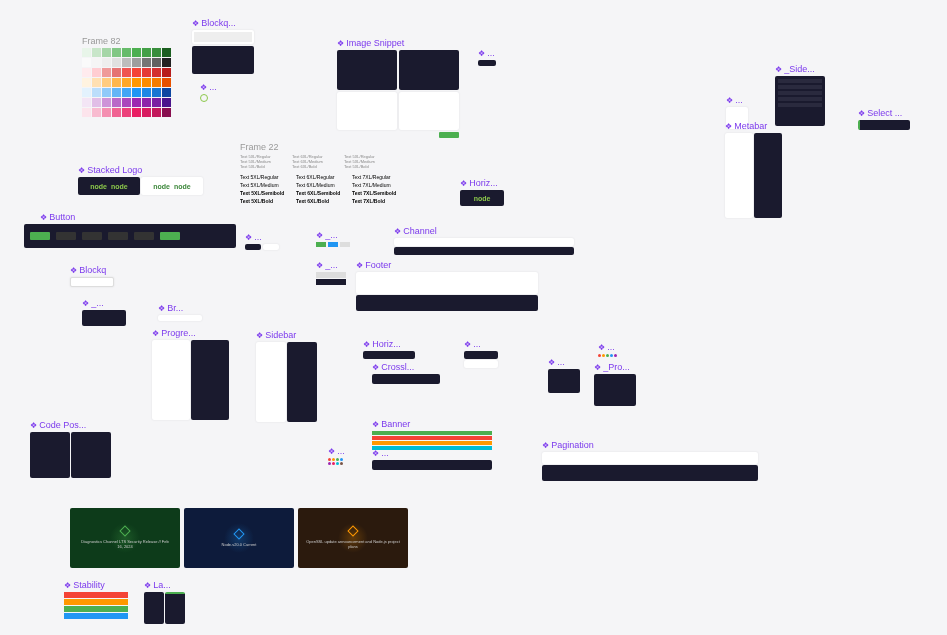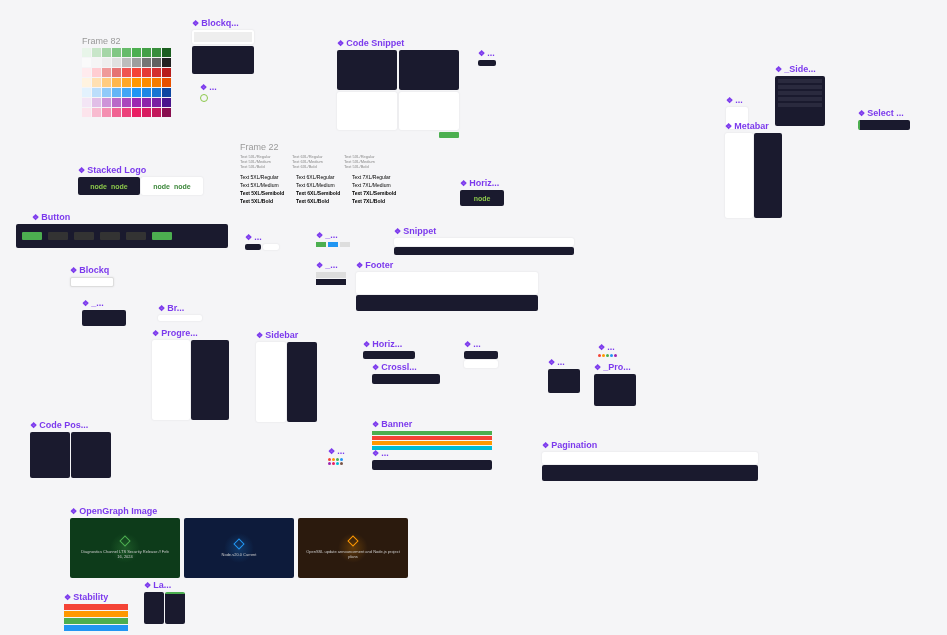--- a/index.html
+++ b/index.html
@@ -1,18 +1,18 @@
 <!DOCTYPE html>
 <html><head>
 <meta charset="utf-8">
 <style>
 *{margin:0;padding:0;box-sizing:border-box;font-family:-apple-system,BlinkMacSystemFont,sans-serif}
 body{background:#f5f5f7;width:947px;height:635px;position:relative;overflow:hidden}
 .comp{position:absolute}
-.lbl{color:#7c3aed;font-size:9px;font-weight:700;display:flex;align-items:center;gap:2px;margin-bottom:2px}
+.lbl{color:#7c3aed;font-size:9px;font-weight:400;display:flex;align-items:center;gap:2px;margin-bottom:2px}
 .lbl::before{content:"❖";font-size:8px}
 .frame-lbl{color:#999;font-size:9px;margin-bottom:2px}
 .palette{display:grid;grid-template-columns:repeat(9,9px);gap:1px}
 .sw{width:9px;height:9px}
 .dark-card{background:#1a1a2e;border-radius:2px}
 .white-card{background:#fff;border-radius:2px;box-shadow:0 0 2px rgba(0,0,0,0.1)}
 .txt-micro{font-size:3px;line-height:1.2;color:#888}
 .bar-green{background:#4caf50;height:4px;width:100%}
 .bar-red{background:#f44336;height:4px;width:100%}
 .bar-blue{background:#2196f3;height:4px;width:100%}
@@ -102,21 +102,21 @@
     </div>
   <div class="dark-card" style="width:62px;height:28px;margin-top:2px"></div>
 </div>
 
 <div class="comp" style="left:200px;top:82px">
   <div class="lbl">...</div>
   <div style="width:8px;height:8px;border:1px solid #8cc84b;border-radius:50%;margin-top:2px"></div>
 </div>
 
 <div class="comp" style="left:337px;top:38px">
-  <div class="lbl">Code Snippet</div>
+  <div class="lbl">Image Snippet</div>
   <div style="display:flex;gap:2px">
     <div class="dark-card" style="width:60px;height:40px"></div>
     <div class="dark-card" style="width:60px;height:40px"></div>
   </div>
   <div style="display:flex;gap:2px;margin-top:2px">
     <div class="white-card" style="width:60px;height:38px"></div>
     <div class="white-card" style="width:60px;height:38px"></div>
   </div>
   <div style="display:flex;justify-content:flex-end;margin-top:2px">
       <div style="width:20px;height:6px;background:#4caf50;border-radius:1px"></div>
@@ -204,34 +204,34 @@
         <span class="node-logo">node</span>
         <span class="node-logo">node</span>
       </div>
     <div class="white-card" style="width:62px;height:18px;display:flex;align-items:center;justify-content:center;gap:4px">
         <span style="color:#3c873a;font-size:7px;font-weight:bold">node</span>
         <span style="color:#3c873a;font-size:7px;font-weight:bold">node</span>
       </div>
   </div>
 </div>
 
-<div class="comp" style="left:16px;top:212px">
+<div class="comp" style="left:24px;top:212px">
   <div class="lbl" style="margin-left:16px">Button</div>
   <div class="dark-card" style="width:212px;height:24px;display:flex;align-items:center;gap:6px;padding:0 6px">
     <div style="width:20px;height:8px;background:#4caf50;border-radius:1px"></div>
     <div style="width:20px;height:8px;background:#333;border-radius:1px"></div>
     <div style="width:20px;height:8px;background:#333;border-radius:1px"></div>
     <div style="width:20px;height:8px;background:#333;border-radius:1px"></div>
     <div style="width:20px;height:8px;background:#333;border-radius:1px"></div>
     <div style="width:20px;height:8px;background:#4caf50;border-radius:1px"></div>
   </div>
 </div>
 
 <div class="comp" style="left:394px;top:226px">
-  <div class="lbl">Snippet</div>
+  <div class="lbl">Channel</div>
   <div class="white-card" style="width:180px;height:8px;margin-top:2px"></div>
   <div class="dark-card" style="width:180px;height:8px;margin-top:1px"></div>
 </div>
 
 <div class="comp" style="left:245px;top:232px">
   <div class="lbl">...</div>
   <div style="display:flex;gap:2px;margin-top:2px">
       <div class="dark-card" style="width:16px;height:6px"></div>
       <div class="white-card" style="width:16px;height:6px"></div>
     </div>
@@ -363,41 +363,40 @@
   <div class="dark-card" style="width:120px;height:10px;margin-top:2px"></div>
 </div>
 
 <div class="comp" style="left:542px;top:440px">
   <div class="lbl">Pagination</div>
   <div class="white-card" style="width:216px;height:12px;margin-top:2px"></div>
   <div class="dark-card" style="width:216px;height:16px;margin-top:1px"></div>
 </div>
 
 <div class="comp" style="left:70px;top:506px">
-  <div class="lbl">OpenGraph Image</div>
   <div style="display:flex;gap:4px;margin-top:2px" id="og-cards">
       <div style="width: 110px; height: 60px; background: rgb(13, 59, 26); border-radius: 2px; display: flex; flex-direction: column; align-items: center; justify-content: center; position: relative; overflow: hidden;">
         <div style="width:30px;height:30px;border-radius:50%;background:radial-gradient(circle,#4caf5040,transparent 70%);position:absolute"></div>
         <div style="width:8px;height:8px;border:1px solid #4caf50;transform:rotate(45deg);margin-bottom:4px;z-index:1"></div>
         <div style="font-size:4px;color:#ccc;text-align:center;padding:0 8px;z-index:1">Diagnostics Channel LTS Security Release // Feb 16, 2024</div>
       </div>
       <div style="width: 110px; height: 60px; background: rgb(13, 27, 59); border-radius: 2px; display: flex; flex-direction: column; align-items: center; justify-content: center; position: relative; overflow: hidden;">
         <div style="width:30px;height:30px;border-radius:50%;background:radial-gradient(circle,#2196f340,transparent 70%);position:absolute"></div>
         <div style="width:8px;height:8px;border:1px solid #2196f3;transform:rotate(45deg);margin-bottom:4px;z-index:1"></div>
         <div style="font-size:4px;color:#ccc;text-align:center;padding:0 8px;z-index:1">Node.v20.0 Current</div>
       </div>
       <div style="width: 110px; height: 60px; background: rgb(43, 26, 13); border-radius: 2px; display: flex; flex-direction: column; align-items: center; justify-content: center; position: relative; overflow: hidden;">
         <div style="width:30px;height:30px;border-radius:50%;background:radial-gradient(circle,#ff980040,transparent 70%);position:absolute"></div>
         <div style="width:8px;height:8px;border:1px solid #ff9800;transform:rotate(45deg);margin-bottom:4px;z-index:1"></div>
         <div style="font-size:4px;color:#ccc;text-align:center;padding:0 8px;z-index:1">OpenSSL update announcement and Node.js project plans</div>
       </div>
     </div>
 </div>
 
-<div class="comp" style="left:64px;top:592px">
+<div class="comp" style="left:64px;top:580px">
   <div class="lbl">Stability</div>
   <div style="width:64px;margin-top:2px">
     <div class="bar-red" style="height:6px"></div>
     <div class="bar-orange" style="height:6px;margin-top:1px"></div>
     <div class="bar-green" style="height:6px;margin-top:1px"></div>
     <div class="bar-blue" style="height:6px;margin-top:1px"></div>
   </div>
 </div>
 
 <div class="comp" style="left:144px;top:580px">

